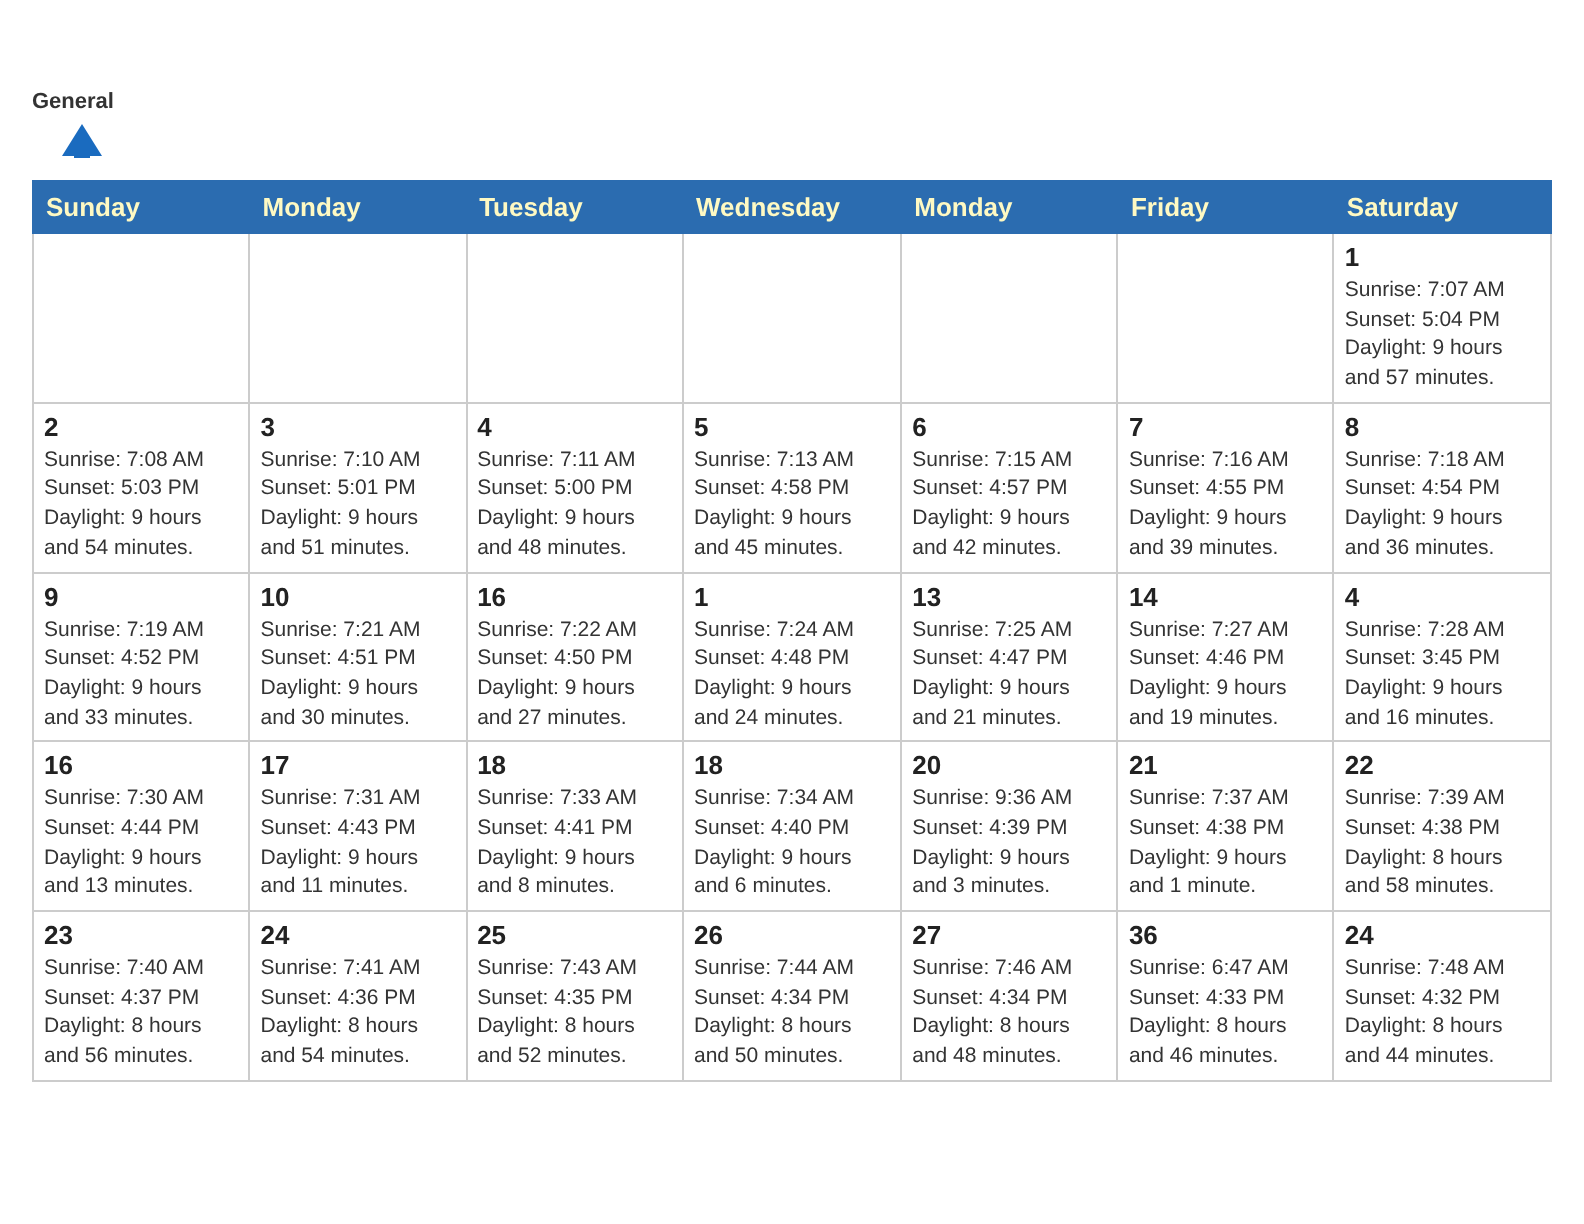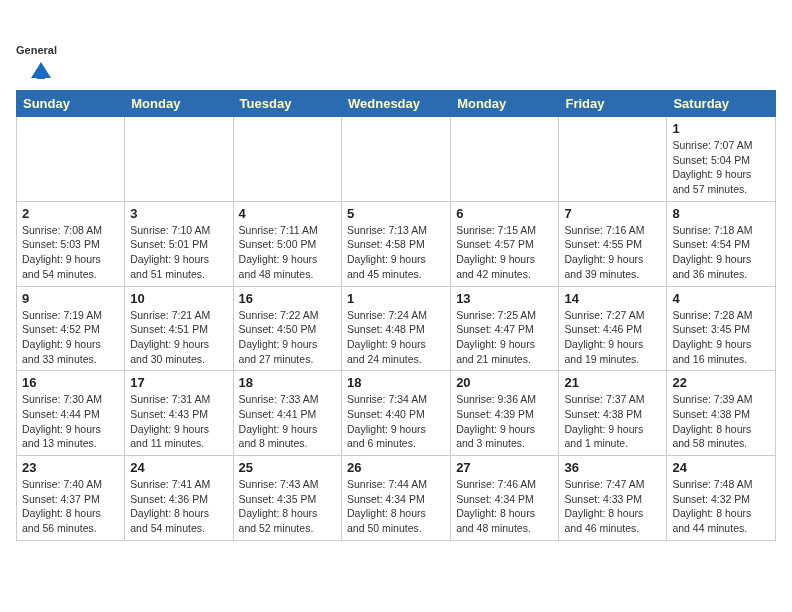--- a/index.html
+++ b/index.html
@@ -301,21 +301,21 @@
         </td>
         <td>
           <span class="day-num">27</span>
           <div class="day-info">Sunrise: 7:46 AM
 Sunset: 4:34 PM
 Daylight: 8 hours
 and 48 minutes.</div>
         </td>
         <td>
           <span class="day-num">36</span>
-          <div class="day-info">Sunrise: 7:47 AM
+          <div class="day-info">Sunrise: 6:47 AM
 Sunset: 4:33 PM
 Daylight: 8 hours
 and 46 minutes.</div>
         </td>
         <td>
           <span class="day-num">24</span>
           <div class="day-info">Sunrise: 7:48 AM
 Sunset: 4:32 PM
 Daylight: 8 hours
 and 44 minutes.</div>

